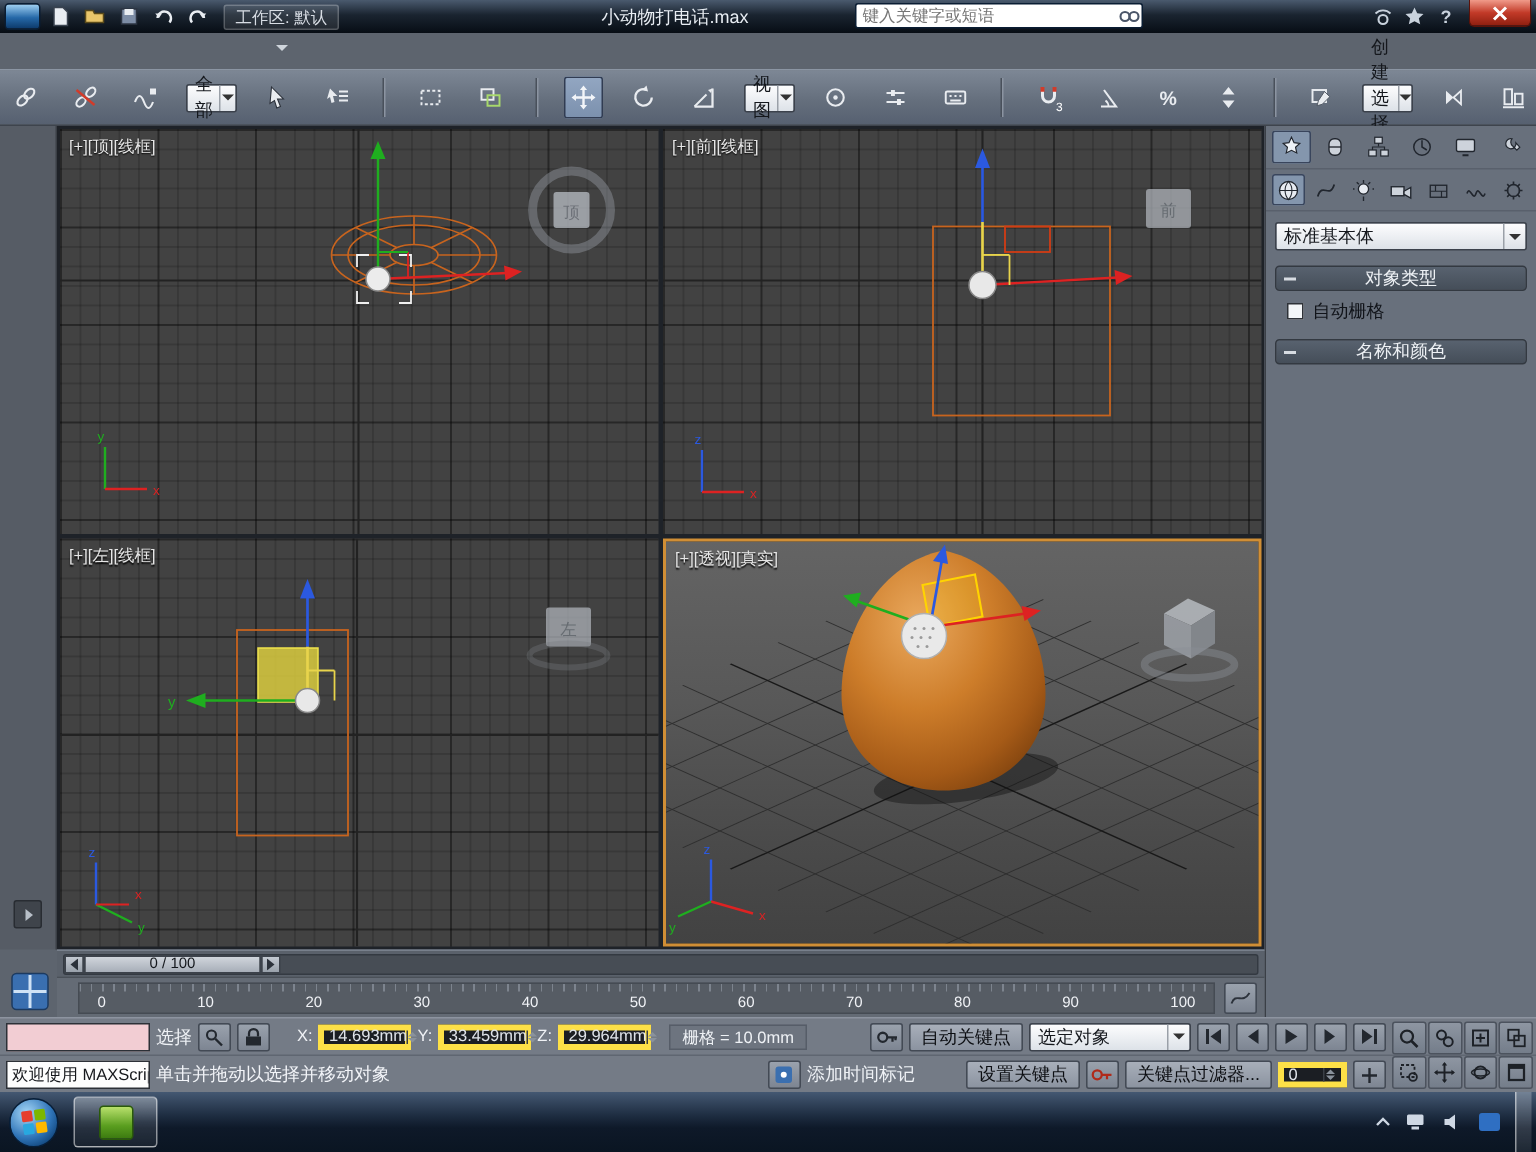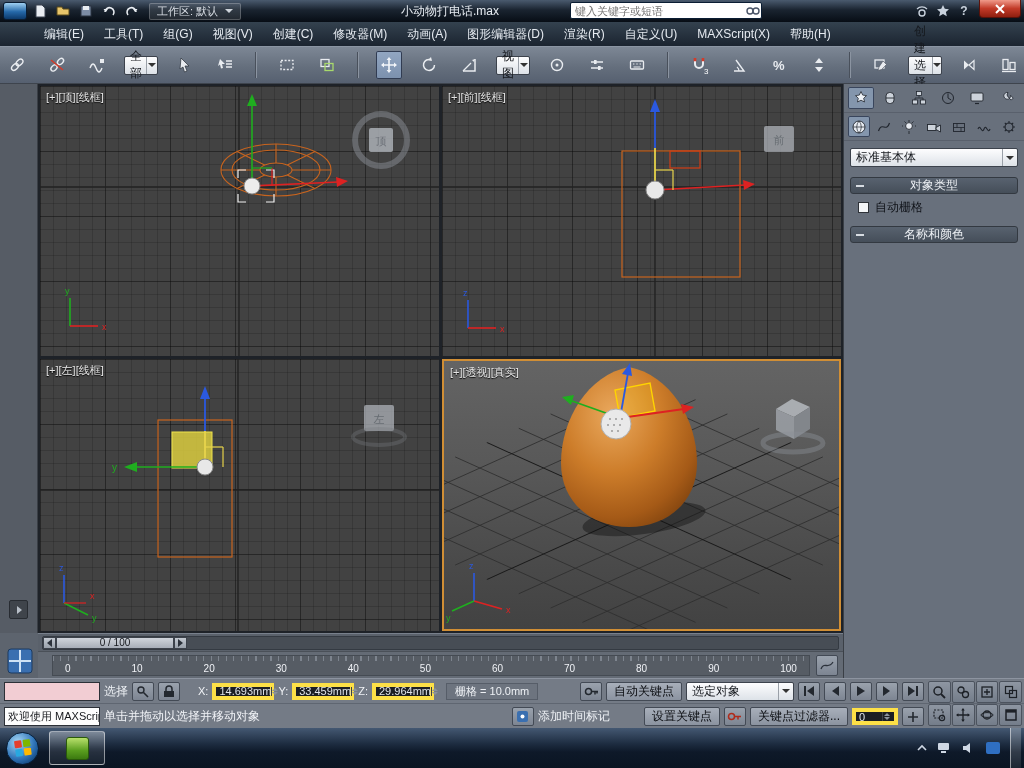--- a/index.html
+++ b/index.html
@@ -3,21 +3,21 @@
 <meta charset="utf-8">
 <style>
 *{margin:0;padding:0;box-sizing:border-box;}
 html,body{width:1024px;height:768px;overflow:hidden;background:#000;}
 .app{position:relative;width:1024px;height:768px;background:#5d646e;font-family:"Liberation Sans","DejaVu Sans",sans-serif;}
 
 
 .titlebar{position:absolute;left:0;top:0;width:1024px;height:22px;background:linear-gradient(#4a5a6e,#1a2430 45%,#070d15);display:flex;align-items:center;gap:2px;padding:0 3px;color:#d8dde4;}
 .appbtn{width:24px;height:18px;background:linear-gradient(#9fd0f2,#2568a8 55%,#0d3a6b);border:1px solid #0a1d33;border-radius:3px;}
 .qbtn{width:21px;height:18px;display:flex;align-items:center;justify-content:center;border-radius:2px;}
-.ws{margin-left:5px;height:17px;padding:0 7px;font-size:11px;background:rgba(255,255,255,.10);border:1px solid rgba(255,255,255,.22);border-radius:2px;display:flex;align-items:center;gap:7px;}
+.ws{margin-left:5px;height:17px;padding:0 7px;font-size:11px;background:rgba(255,255,255,.10);border:1px solid rgba(255,255,255,.22);border-radius:2px;display:flex;align-items:center;gap:7px;flex-direction:column;}
 .darr{border:4px solid transparent;border-top-color:#cfd5dc;margin-top:4px;}
 .title{position:absolute;left:330px;width:240px;text-align:center;font-size:12px;color:#e8edf3;}
 .search{position:absolute;left:570px;top:2px;width:192px;height:17px;background:#fff;border:1px solid #0a1d33;border-radius:2px;display:flex;align-items:center;}
 .search input{flex:1;border:0;outline:0;font-size:11px;padding:0 4px;color:#666;background:transparent;font-family:inherit;}
 .ticons{position:absolute;right:52px;top:1px;display:flex;gap:5px;align-items:center;height:20px;}
 .closebtn{position:absolute;right:3px;top:0;width:42px;height:18px;background:linear-gradient(#f09a8a,#c23a28 50%,#8f1f10);border:1px solid #5a120a;border-top:none;border-radius:0 0 4px 4px;display:flex;align-items:center;justify-content:center;}
 
 
 .menubar{position:absolute;top:22px;left:0;width:1024px;height:24px;background:linear-gradient(#34424f,#1b2430);display:flex;align-items:center;padding-left:34px;}
 .mi{padding:0 10px;font-size:12px;color:#e6ebf1;height:100%;display:flex;align-items:center;}
@@ -166,34 +166,20 @@
           <span style="font-size:12px;color:#c9d2dd;font-weight:bold;">?</span>
         </div>
     </div>
     <div class="closebtn">
         <svg width="12" height="12">
           <path d="M2 2l8 8M10 2l-8 8" stroke="#fff" stroke-width="2"></path>
         </svg>
       </div>
   </div>
 
-  <div class="menubar">
-    <span class="mi">编辑(E)</span>
-    <span class="mi">工具(T)</span>
-    <span class="mi">组(G)</span>
-    <span class="mi">视图(V)</span>
-    <span class="mi">创建(C)</span>
-    <span class="mi">修改器(M)</span>
-    <span class="mi">动画(A)</span>
-    <span class="mi">图形编辑器(D)</span>
-    <span class="mi">渲染(R)</span>
-    <span class="mi">自定义(U)</span>
-    <span class="mi">MAXScript(X)</span>
-    <span class="mi">帮助(H)</span>
-  </div>
 
   <div class="toolbar">
     <div class="ti">
         <svg width="18" height="18">
           <ellipse cx="7" cy="11" rx="4" ry="2.6" transform="rotate(-45 7 11)" fill="none" stroke="#e9ecf0" stroke-width="1.4"></ellipse>
           <ellipse cx="11.5" cy="6.5" rx="4" ry="2.6" transform="rotate(-45 11.5 6.5)" fill="none" stroke="#e9ecf0" stroke-width="1.4"></ellipse>
         </svg>
       </div>
     <div class="ti">
         <svg width="18" height="18">

